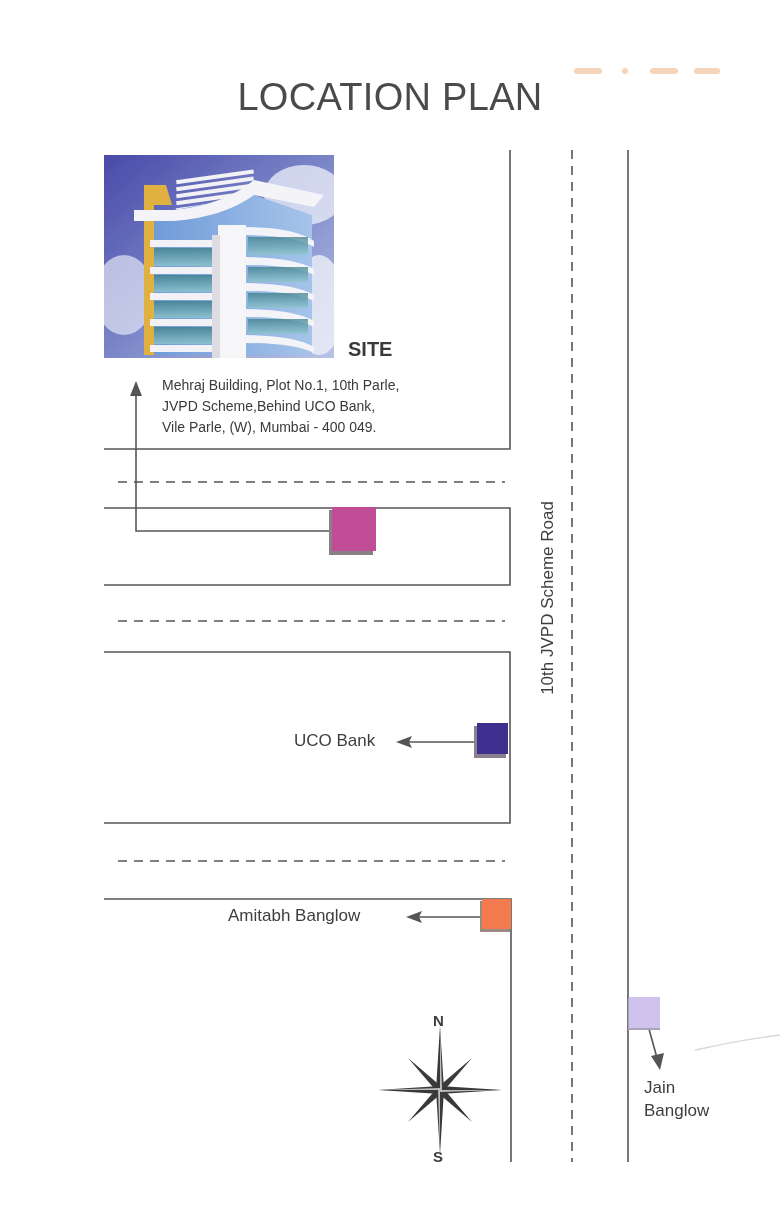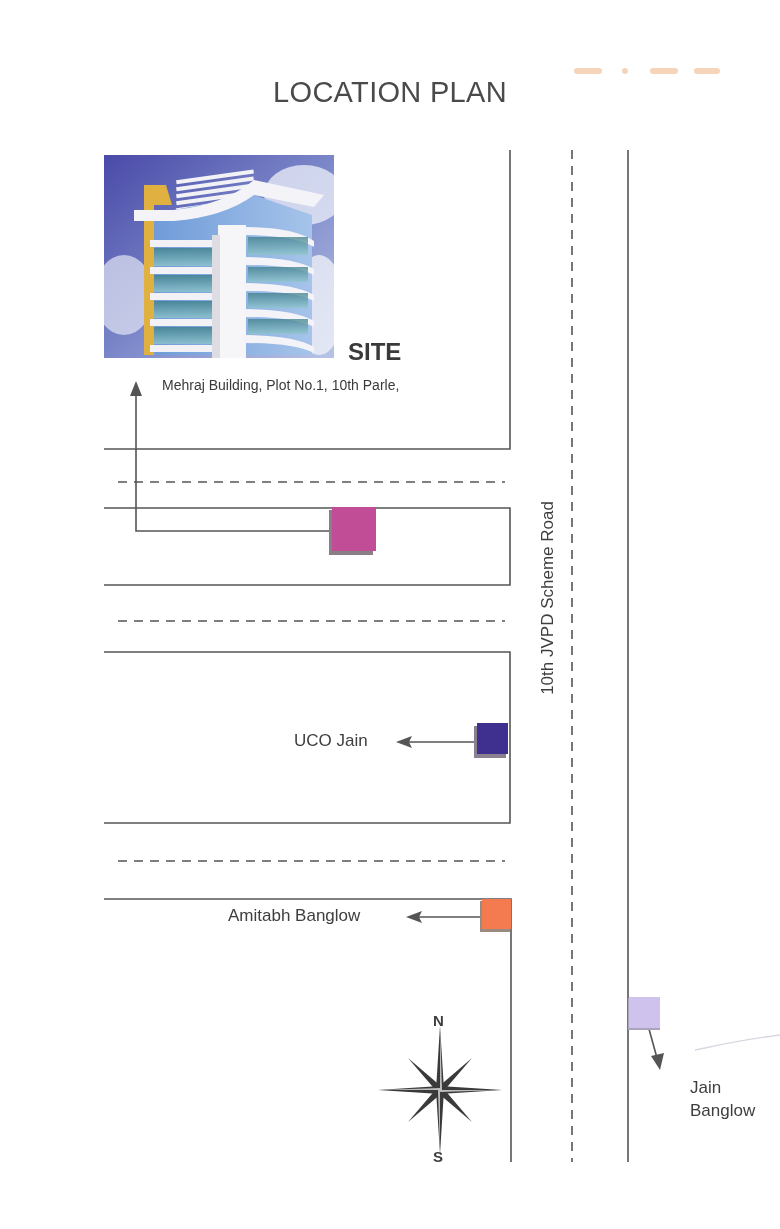--- a/index.html
+++ b/index.html
@@ -1,25 +1,25 @@
 <!DOCTYPE html>
 <html><head>
 <meta charset="utf-8">
 <style>
   html, body { margin: 0; padding: 0; background: #ffffff; }
   body { width: 780px; height: 1229px; position: relative; overflow: hidden;
          font-family: "Liberation Sans", sans-serif; color: #3e3e3e; }
   .abs { position: absolute; }
-  .title { left: 0; width: 780px; top: 76px; text-align: center; font-size: 29px;
+  .title { left: 0; width: 780px; top: 76px; text-align: center; font-size: 38px;
            letter-spacing: 0.3px; color: #4a4a4a; }
   .stain { left: 574px; top: 68px; width: 150px; height: 10px; }
   .stain span { position: absolute; top: 0; height: 6px; border-radius: 3px;
                 background: #f2c9a8; opacity: .8; }
   .photo { left: 104px; top: 155px; width: 230px; height: 203px; overflow: hidden; }
-  .site-label { left: 348px; top: 338px; font-size: 24px; font-weight: bold; color: #3a3a3a; }
+  .site-label { left: 348px; top: 338px; font-size: 20px; font-weight: bold; color: #3a3a3a; }
   .address { left: 162px; top: 375px; font-size: 14px; line-height: 21px; color: #3a3a3a; }
   .road-label { left: 548px; top: 598px; width: 0; height: 0; }
   .road-label span { position: absolute; white-space: nowrap; font-size: 17px; color: #3e3e3e;
                      transform: translate(-50%,-50%) rotate(-90deg); }
   .lbl { position: absolute; font-size: 17px; color: #3e3e3e; white-space: nowrap; }
   svg.map { position: absolute; left: 0; top: 0; }
 </style>
 </head>
 <body>
 
@@ -174,27 +174,29 @@
       <rect x="144" y="138" width="60" height="15"></rect>
       <rect x="144" y="164" width="60" height="15"></rect>
     </g>
   </svg>
 </div>
 
 <div class="abs site-label">SITE</div>
 
 <div class="abs address">
   <div>Mehraj Building, Plot No.1, 10th Parle,</div>
+  <div>JVPD Scheme,Behind UCO Bank,</div>
+  <div>Vile Parle, (W), Mumbai - 400 049.</div>
 </div>
 
 <div class="abs road-label">
   <span>10th JVPD Scheme Road</span>
 </div>
 
-<div class="lbl" style="left:294px; top:731px;">UCO Jain</div>
+<div class="lbl" style="left:294px; top:731px;">UCO Bank</div>
 <div class="lbl" style="left:228px; top:906px;">Amitabh Banglow</div>
-<div class="lbl" style="left:644px; top:1076px; line-height:23px;margin-left:46px;">
+<div class="lbl" style="left:644px; top:1076px; line-height:23px;">
   <div>Jain</div>
   <div>Banglow</div>
 </div>
 
 <div class="lbl" style="left:433px; top:1012px; font-size:15px; font-weight:bold;">N</div>
 <div class="lbl" style="left:433px; top:1148px; font-size:15px; font-weight:bold;">S</div>
 
 </body></html>

